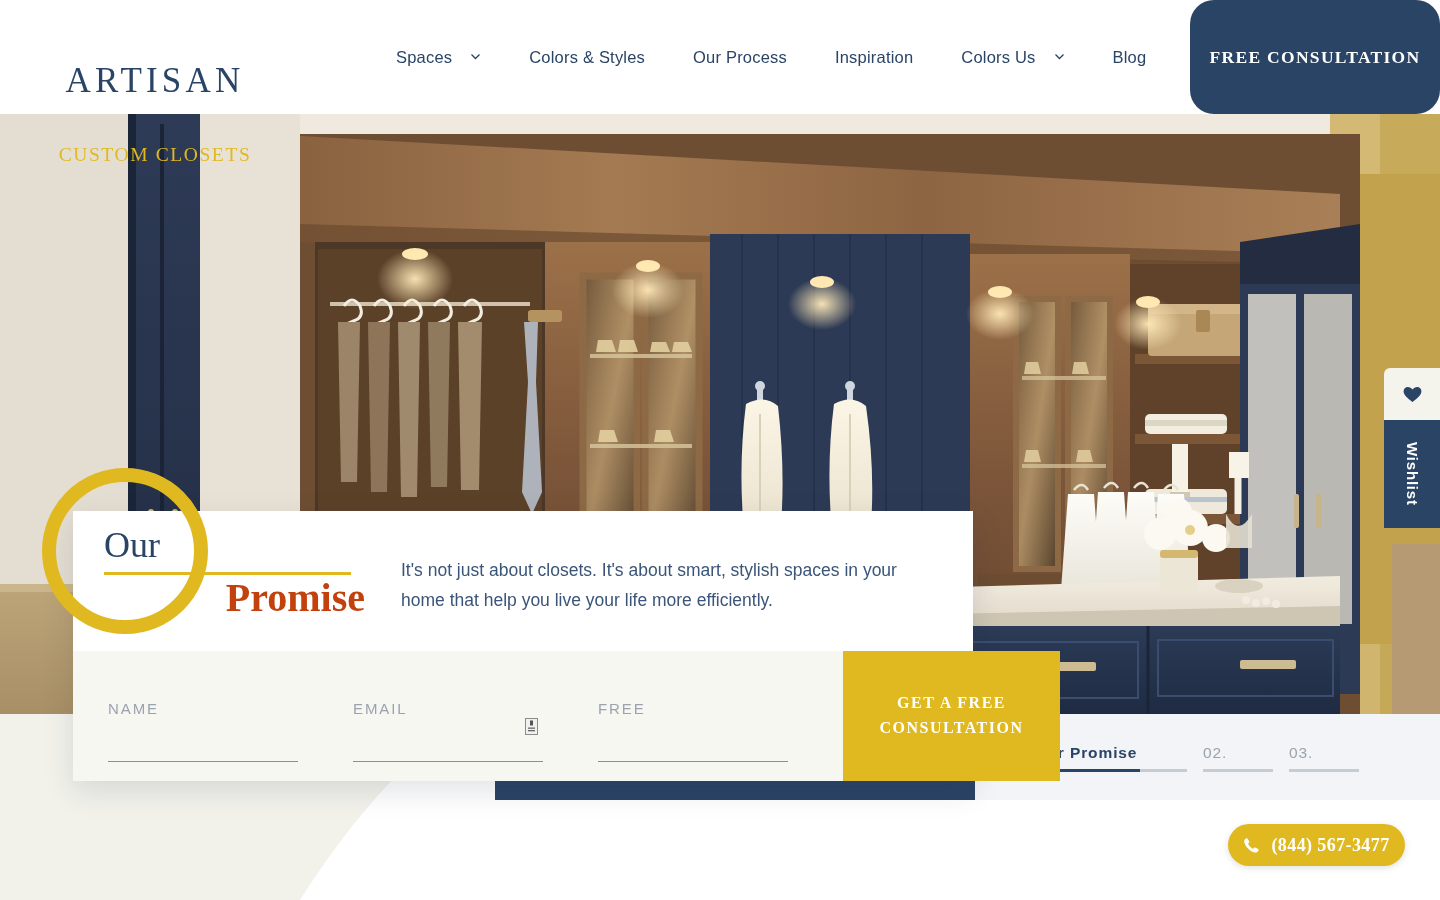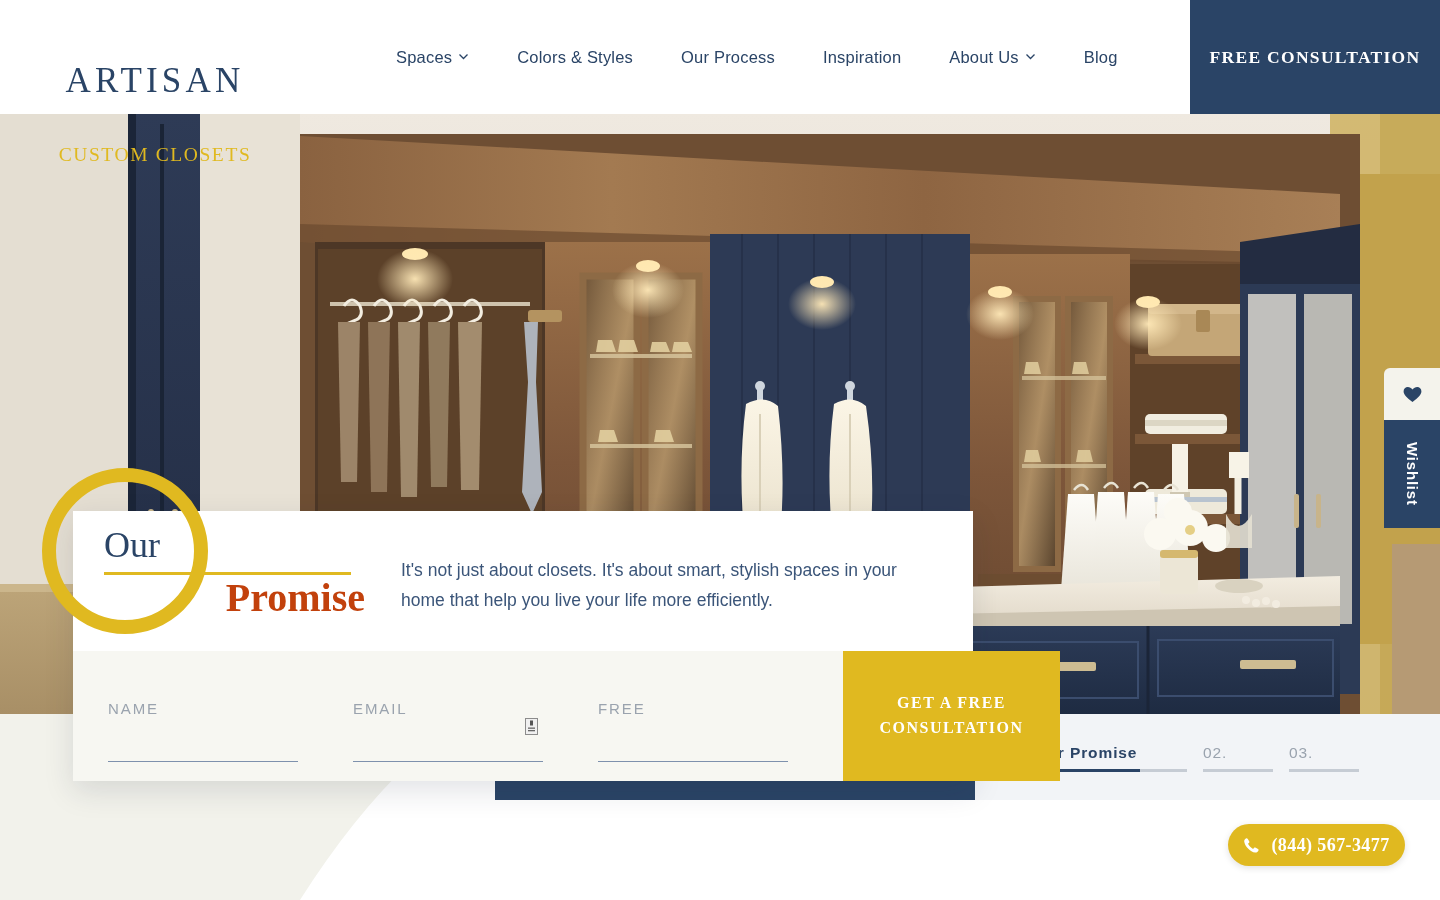--- a/index.html
+++ b/index.html
@@ -25,35 +25,36 @@
   .logo-bottom {
     font-family: "Liberation Serif", serif;
     font-size: 19.5px; letter-spacing: 1.6px; color: #e0b920;
     line-height: 1.35; font-weight: 400; margin-top: 44px;
   }
   .nav {
     position: absolute; left: 396px; top: 0; height: 114px;
     display: flex; align-items: center; gap: 0px;
   }
   .nav-item {
-    display: flex; align-items: center; gap: 6px;
+    display: flex; align-items: center; gap: 18px;
     color: #2a4466; font-size: 16.5px; letter-spacing: 0.2px;
     padding: 0 24px; cursor: pointer; white-space: nowrap;
     font-family: "Liberation Sans", sans-serif;
   }
   .nav-item:first-child { padding-left: 0; }
   .chev { display:inline-block; width: 11px; height: 11px; position: relative; top: -1px;}
   .chev svg { display:block; }
   .cta-header {
     position: absolute; right: 0; top: 0; width: 250px; height: 114px;
     background: #2a4466; color: #ffffff;
     display: flex; align-items: center; justify-content: center;
     font-family: "Liberation Serif", serif;
     font-size: 17.5px; letter-spacing: 1.3px; font-weight: 700;
     cursor: pointer;
+    border-radius: 24px;
   }
 
   
   .hero {
     position: absolute; top: 114px; left: 0; width: 1440px; height: 600px;
     overflow: hidden; background: #c9c2b4;
   }
   .hero svg { display:block; width:1440px; height:600px; }
 
   
@@ -547,21 +548,21 @@
       <div class="nav-item">
         <span>Colors &amp; Styles</span>
       </div>
       <div class="nav-item">
         <span>Our Process</span>
       </div>
       <div class="nav-item">
         <span>Inspiration</span>
       </div>
       <div class="nav-item">
-        <span>About Us</span>
+        <span>Colors Us</span>
         <span class="chev">
           <svg viewBox="0 0 11 11">
               <path d="M1.5 3.5 L5.5 7.5 L9.5 3.5" fill="none" stroke="#2a4466" stroke-width="1.3"></path>
             </svg>
         </span>
       </div>
       <div class="nav-item">
         <span>Blog</span>
       </div>
     </nav>

